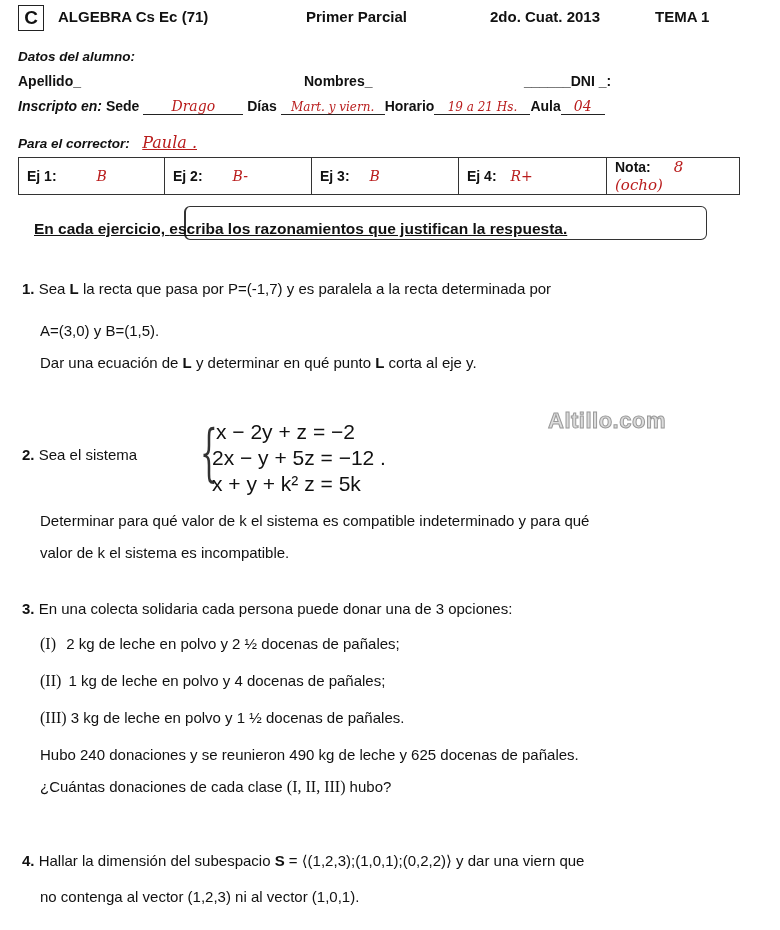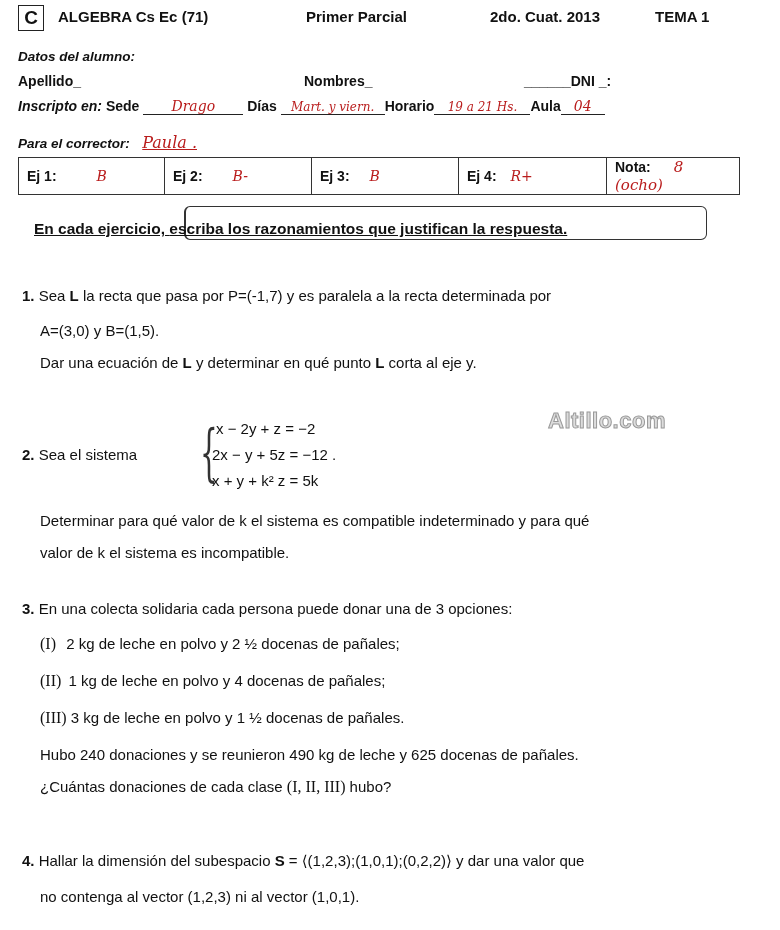--- a/index.html
+++ b/index.html
@@ -13,21 +13,21 @@
   .cbox { left:18px; top:5px; width:24px; height:24px; border:1.5px solid #222; font-size:19px; font-weight:bold; text-align:center; line-height:24px; }
   .lbl { font-size:14px; }
   .uline { display:inline-block; border-bottom:1.3px solid #222; text-align:center; }
   table.grades { position:absolute; left:18px; top:157px; width:722px; height:27px; border-collapse:collapse; }
   table.grades td { border:1.5px solid #333; font-size:14px; font-weight:bold; padding:0 8px; height:24px; vertical-align:middle; }
   table.grades td .g { margin-left:20px; }
   .instr { left:34px; top:220px; font-size:15.5px; font-weight:bold; text-decoration:underline; }
   .instr-box { left:184px; top:206px; width:520px; height:32px; border:1.5px solid #333; border-radius:6px; border-left-width:2px; }
   .p { font-size:15px; }
   .num { font-weight:bold; }
-  .sys { font-size:15px; }
+  .sys { font-size:21px; }
   .brace { left:200px; top:422px; font-size:62px; font-weight:100; color:#333; font-family:"DejaVu Serif", serif; transform:scaleX(0.45); transform-origin:left top; line-height:1; }
   .watermark { left:548px; top:408px; font-size:22px; font-weight:bold; color:#ddd; -webkit-text-stroke:1px #999; letter-spacing:0.5px; }
   .roman { font-family:"Liberation Serif", serif; font-size:16px; }
 </style>
 </head>
 <body>
 
 <div class="abs cbox">C</div>
 <div class="abs hdr" style="left:58px;">ALGEBRA Cs Ec (71)</div>
 <div class="abs hdr" style="left:306px;">Primer Parcial</div>
@@ -64,21 +64,21 @@
     <td style="width:130px;"><span>Ej 3:</span><span class="g hand">B</span></td>
     <td style="width:131px;"><span>Ej 4:</span><span class="g hand" style="margin-left:14px;">R+</span></td>
     <td><span>Nota:</span><span class="hand" style="margin-left:23px; font-size:15px;">8 (ocho)</span></td>
   </tr>
 </tbody>
   </table>
 
 <div class="abs instr-box"></div>
 <div class="abs instr"><span>En cada ejercicio, </span><span>escriba los razonamientos que justifican la respuesta.</span></div>
 
-<div class="abs p" style="left:22px; top:287px;">
+<div class="abs p" style="left:22px; top:280px;">
   <span class="num">1.</span>
   <span>Sea </span><b>L</b><span> la recta que pasa por P=(-1,7) y es paralela a la recta determinada por</span>
 </div>
 <div class="abs p" style="left:40px; top:322px;">A=(3,0)  y  B=(1,5).</div>
 <div class="abs p" style="left:40px; top:354px;">
   <span>Dar una ecuación de </span><b>L</b><span> y determinar en qué punto </span><b>L</b><span> corta al eje y.</span>
 </div>
 
 <div class="abs watermark">Altillo.com</div>
 
@@ -109,15 +109,15 @@
   <span class="roman">(III)</span>
   <span>3 kg de leche en polvo y  1 ½  docenas de pañales.</span>
 </div>
 <div class="abs p" style="left:40px; top:746px;">Hubo 240 donaciones y se reunieron 490 kg de leche y 625 docenas de pañales.</div>
 <div class="abs p" style="left:40px; top:778px;">
   <span>¿Cuántas donaciones de cada clase </span><span class="roman">(I, II, III)</span><span> hubo?</span>
 </div>
 
 <div class="abs p" style="left:22px; top:852px;">
   <span class="num">4.</span>
-  <span>Hallar la dimensión del subespacio  </span><b>S</b><span> = ⟨(1,2,3);(1,0,1);(0,2,2)⟩ y dar una valor que</span>
+  <span>Hallar la dimensión del subespacio  </span><b>S</b><span> = ⟨(1,2,3);(1,0,1);(0,2,2)⟩ y dar una viern que</span>
 </div>
 <div class="abs p" style="left:40px; top:888px;">no contenga al vector (1,2,3) ni al vector (1,0,1).</div>
 
 </body></html>

